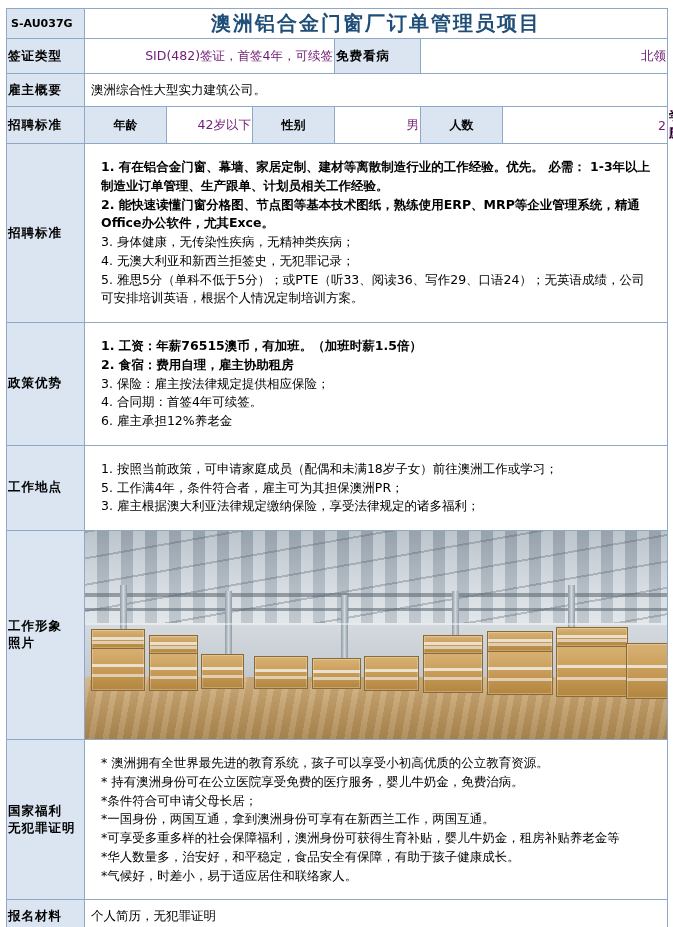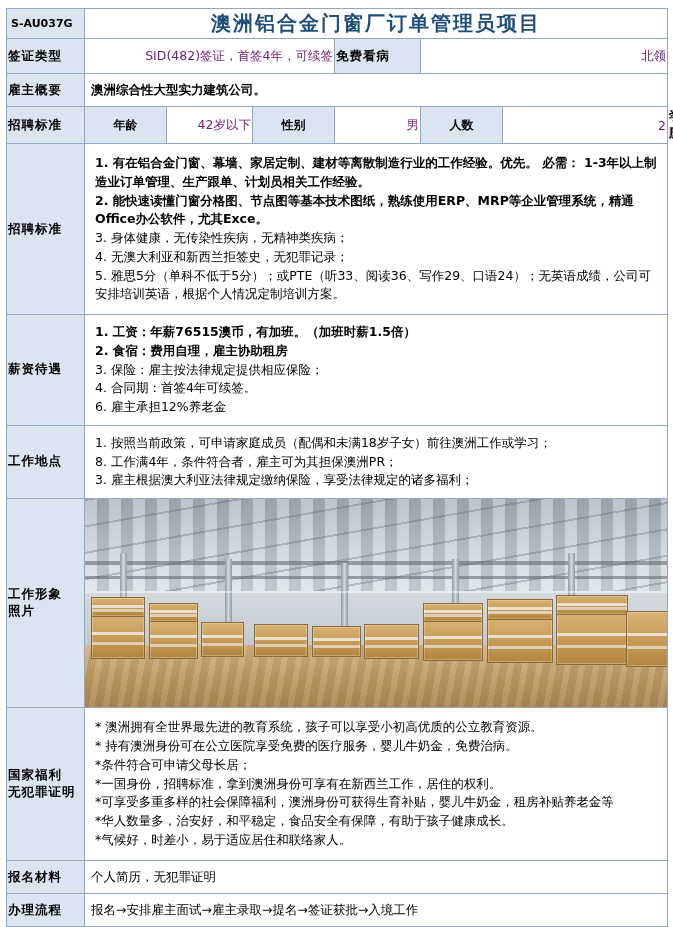--- a/index.html
+++ b/index.html
@@ -6,21 +6,21 @@
   body{font-family:"DejaVu Sans","Liberation Sans",sans-serif;}
   .page{width:673px;height:927px;position:relative;box-sizing:border-box;padding:8px 6px 6px 6px;background:#fff;}
   table.sheet{border-collapse:collapse;width:661px;table-layout:fixed;}
   table.sheet td{border:1px solid #8fa8c8;vertical-align:middle;}
   .lbl{background:#dbe5f1;text-align:left;font-weight:bold;font-size:12.5px;color:#000;letter-spacing:1px;}
   .lbl-sm{background:#dbe5f1;text-align:center;font-weight:bold;font-size:12px;color:#000;}
   .val{background:#ffffff;font-size:12.5px;color:#000;padding:3px 6px;}
   .val-c{background:#ffffff;font-size:12.5px;color:#701a75;text-align:right;}
   .code{font-size:11px;font-weight:bold;background:#dbe5f1;text-align:left;padding-left:4px;color:#000;}
   .title{font-size:20px;font-weight:bold;color:#1f4e79;text-align:center;letter-spacing:2px;background:#ffffff;}
-  .b{font-weight:bold;}
+  .b{font-weight:normal;}
   .para{margin:0;padding:0;line-height:1.45;font-size:12.5px;}
   .para.b{font-weight:bold;}
   .blockpad{padding:6px 8px;}
   .photo{padding:0;height:208px;background:#fff;}
   .photowrap{position:relative;width:100%;height:208px;overflow:hidden;}
   
   .wh{position:absolute;inset:0;background:
      linear-gradient(#c9d3dc 0%,#b9c4ce 100%);}
   .wh-roof{position:absolute;left:0;top:0;width:100%;height:44%;
      background:
@@ -34,21 +34,21 @@
      background:linear-gradient(180deg,#d2b184 0%,#bf9c67 45%,#a9854f 100%);}
   .wh-floor2:after{content:"";position:absolute;inset:0;
      background:repeating-linear-gradient(100deg, rgba(255,255,255,.10) 0 6px, rgba(120,90,50,.10) 6px 14px);}
   .wh-back{position:absolute;left:0;top:40%;width:100%;height:32%;
      background:linear-gradient(180deg,#d8dde1,#c0c8cf);}
   .crate{position:absolute;background:linear-gradient(180deg,#d8b173 0%,#c69a55 55%,#b2863f 100%);
      border:1px solid #8a6a35;box-shadow:inset 0 0 0 1px rgba(255,255,255,.25);}
   .crate:after{content:"";position:absolute;left:0;right:0;top:38%;height:3px;background:rgba(245,245,245,.75);}
   .crate:before{content:"";position:absolute;left:0;right:0;top:62%;height:3px;background:rgba(245,245,245,.6);}
   .hl{position:absolute;background:rgba(255,255,255,.45);}
-  ul.plain{margin:2px;padding:0;list-style:none;}
+  ul.plain{margin:8px;padding:0;list-style:none;}
   ul.plain li{line-height:1.5;font-size:12.5px;}
 </style>
 </head>
 <body>
 
 <div class="page">
 <table class="sheet">
   <colgroup>
     <col style="width:78px">
     <col style="width:82px">
@@ -106,38 +106,38 @@
         <li class="para b">1. 有在铝合金门窗、幕墙、家居定制、建材等离散制造行业的工作经验。优先。 必需：  1-3年以上制造业订单管理、生产跟单、计划员相关工作经验。</li>
         <li class="para b">2. 能快速读懂门窗分格图、节点图等基本技术图纸，熟练使用ERP、MRP等企业管理系统，精通Office办公软件，尤其Exce。</li>
         <li class="para">3. 身体健康，无传染性疾病，无精神类疾病；</li>
         <li class="para">4. 无澳大利亚和新西兰拒签史，无犯罪记录；</li>
         <li class="para">5. 雅思5分（单科不低于5分）；或PTE（听33、阅读36、写作29、口语24）；无英语成绩，公司可安排培训英语，根据个人情况定制培训方案。</li>
       </ul>
     </td>
   </tr>
 
   <tr>
-    <td class="lbl" style="height:100px">薪资待遇</td>
+    <td class="lbl" style="height:100px">政策优势</td>
     <td class="val blockpad">
       <ul class="plain">
         <li class="para b">1. 工资：年薪76515澳币，有加班。（加班时薪1.5倍）</li>
         <li class="para b">2. 食宿：费用自理，雇主协助租房</li>
         <li class="para">3. 保险：雇主按法律规定提供相应保险；</li>
         <li class="para">4. 合同期：首签4年可续签。</li>
         <li class="para">6. 雇主承担12%养老金</li>
       </ul>
     </td>
   </tr>
 
   <tr>
     <td class="lbl" style="height:64px">工作地点</td>
     <td class="val blockpad">
       <ul class="plain">
         <li class="para">1. 按照当前政策，可申请家庭成员（配偶和未满18岁子女）前往澳洲工作或学习；</li>
-        <li class="para">8. 工作满4年，条件符合者，雇主可为其担保澳洲PR；</li>
+        <li class="para">5. 工作满4年，条件符合者，雇主可为其担保澳洲PR；</li>
         <li class="para">3. 雇主根据澳大利亚法律规定缴纳保险，享受法律规定的诸多福利；</li>
       </ul>
     </td>
   </tr>
 
   <tr>
     <td class="lbl">
       <div>工作形象</div>
       <div>照片</div>
     </td>
@@ -181,21 +181,21 @@
   <tr>
     <td class="lbl" style="height:150px">
       <div>国家福利</div>
       <div>无犯罪证明</div>
     </td>
     <td class="val blockpad">
       <ul class="plain">
         <li class="para">* 澳洲拥有全世界最先进的教育系统，孩子可以享受小初高优质的公立教育资源。</li>
         <li class="para">* 持有澳洲身份可在公立医院享受免费的医疗服务，婴儿牛奶金，免费治病。</li>
         <li class="para">*条件符合可申请父母长居；</li>
-        <li class="para">*一国身份，招聘标准，拿到澳洲身份可享有在新西兰工作，居住的权利。</li>
+        <li class="para">*一国身份，两国互通，拿到澳洲身份可享有在新西兰工作，两国互通。</li>
         <li class="para">*可享受多重多样的社会保障福利，澳洲身份可获得生育补贴，婴儿牛奶金，租房补贴养老金等</li>
         <li class="para">*华人数量多，治安好，和平稳定，食品安全有保障，有助于孩子健康成长。</li>
         <li class="para">*气候好，时差小，易于适应居住和联络家人。</li>
       </ul>
     </td>
   </tr>
 
   <tr>
     <td class="lbl" style="height:30px">报名材料</td>
     <td class="val">个人简历，无犯罪证明</td>

